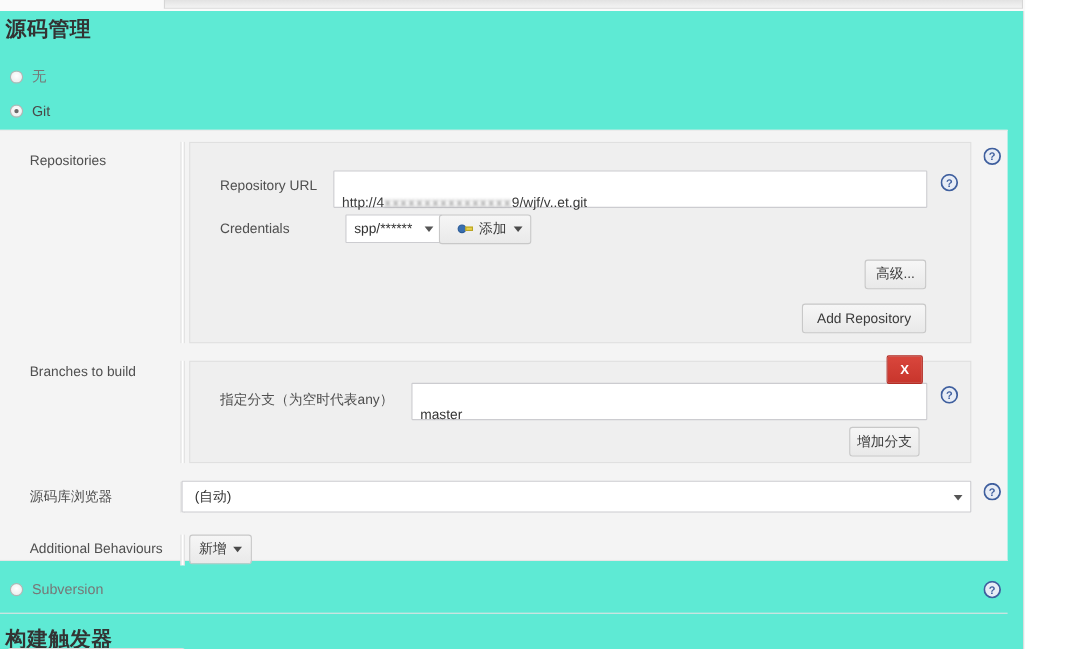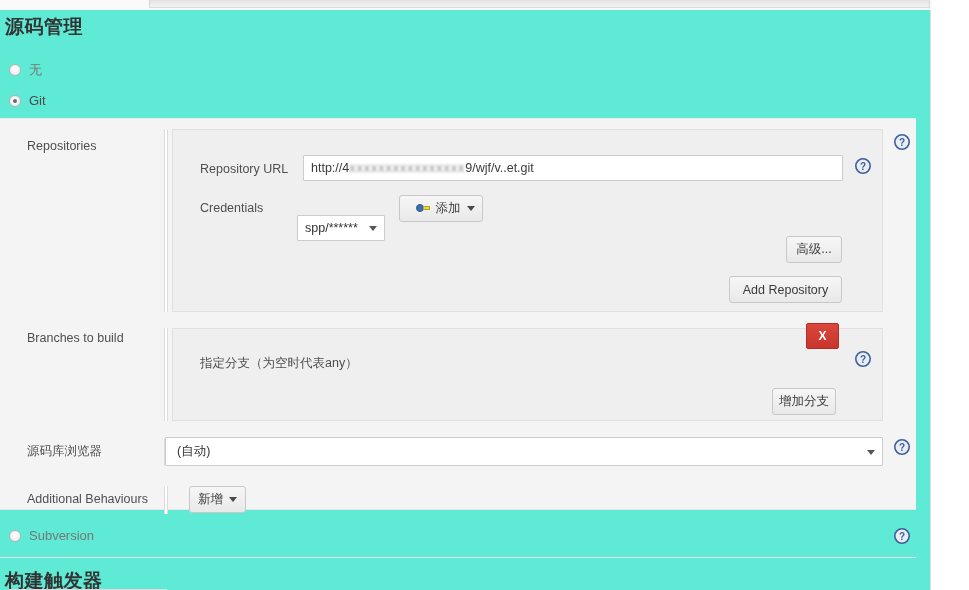--- a/index.html
+++ b/index.html
@@ -172,21 +172,21 @@
   #lbl-branchspec{ left: 200px; top: 345px; text-align: right; }
 
   .text-input {
     position: absolute;
     background: #ffffff;
     border: 1px solid #ccccd0;
     box-sizing: border-box;
     font-family: "Liberation Sans", "DejaVu Sans", sans-serif;
     font-size: 12.5px;
     color: #333333;
-    padding: 0 7px;
+    padding: 16px 7px;
     line-height: 24px;
     height: 26px;
     border-radius: 1px;
   }
   #inp-repo-url { left: 303px; top: 145px; width: 540px; }
   #inp-branch   { left: 374px; top: 338px; width: 469px; }
 
   
   .redacted-url {
     display: inline-block;
@@ -208,21 +208,21 @@
     box-sizing: border-box;
     font-size: 12.5px;
     color: #333333;
     height: 26px;
     line-height: 24px;
     padding: 0 22px 0 7px;
     border-radius: 1px;
     white-space: nowrap;
     overflow: hidden;
   }
-  #sel-credentials { left: 297px; top: 185px; width: 88px; margin-top: 20px; }
+  #sel-credentials { left: 314px; top: 185px; width: 88px; }
   #sel-browser     { left: 165px; top: 427px; width: 718px; height: 29px; line-height: 27px; padding-left: 11px; }
 
   .caret {
     position: absolute;
     right: 7px;
     top: 50%;
     margin-top: -2px;
     width: 0; height: 0;
     border-left: 4px solid transparent;
     border-right: 4px solid transparent;
@@ -244,21 +244,21 @@
     justify-content: center;
     gap: 6px;
     white-space: nowrap;
     height: 27px;
     padding: 0 12px;
   }
   #btn-add-cred     { left: 399px; top: 185px; width: 84px; padding-left: 20px; }
   #btn-advanced     { left: 786px; top: 226px; width: 56px; }
   #btn-add-repo     { left: 729px; top: 266px; width: 113px; }
   #btn-add-branch   { left: 772px; top: 378px; width: 64px; }
-  #btn-add-behaviour{ left: 189px; top: 476px; width: 57px; }
+  #btn-add-behaviour{ left: 172px; top: 476px; width: 57px; }
 
   .key-icon {
     width: 14px; height: 9px;
     position: relative;
     flex: none;
   }
   .key-icon::before {
     content: "";
     position: absolute;
     left: 0; top: 0;
@@ -396,20 +396,23 @@
   <div class="btn" id="btn-add-repo">
     <span>Add Repository</span>
   </div>
 
   <div class="fld-label" id="lbl-branches">Branches to build</div>
   <div class="grip" id="grip-branch"></div>
   <div class="nested-panel" id="panel-branch"></div>
 
   <div class="inline-label" id="lbl-branchspec">指定分支（为空时代表any）</div>
 
+  <div class="text-input" id="inp-branch">
+    <span>master</span>
+  </div>
 
   <div id="btn-delete-branch">
     <span>X</span>
   </div>
 
   <span class="help-icon" id="help-branch">
     <svg width="16" height="16" viewBox="0 0 16 16" aria-hidden="true">
       <circle cx="8" cy="8" r="7.2" fill="#e8edf6" stroke="#3f5f9e" stroke-width="1.6"></circle>
       <text x="8" y="11.6" font-family="Liberation Sans, sans-serif" font-size="10" font-weight="bold" text-anchor="middle" fill="#3f5f9e">?</text>
     </svg>

